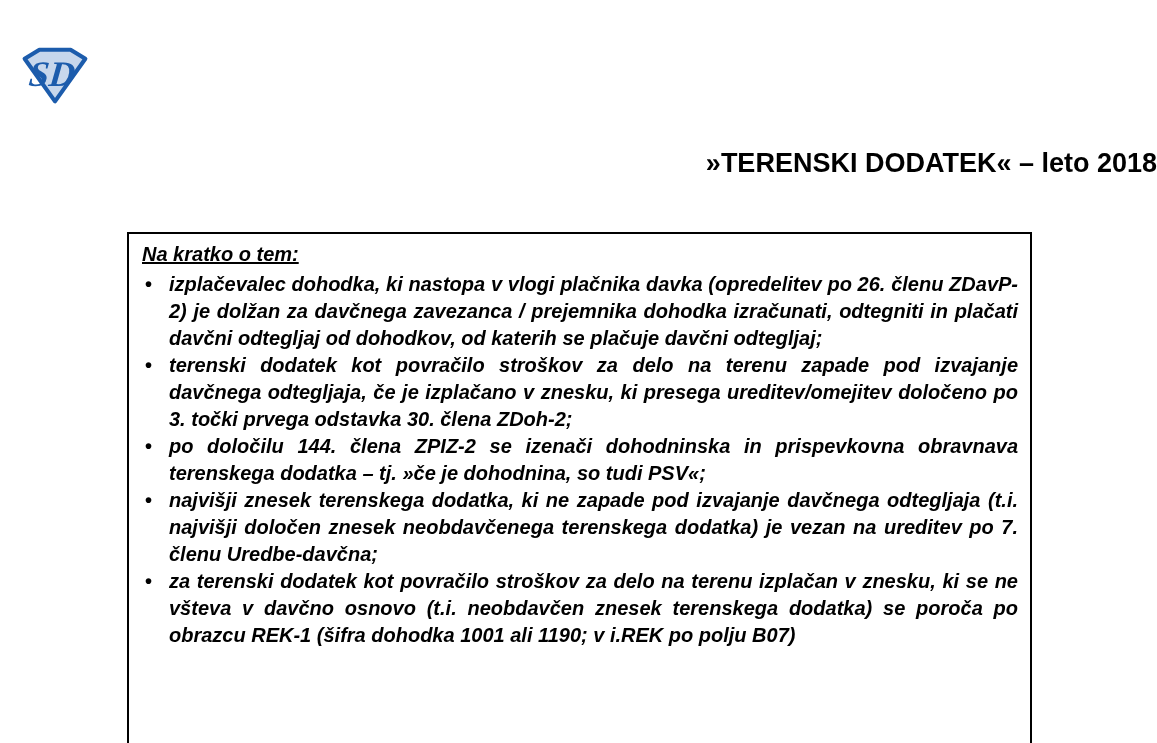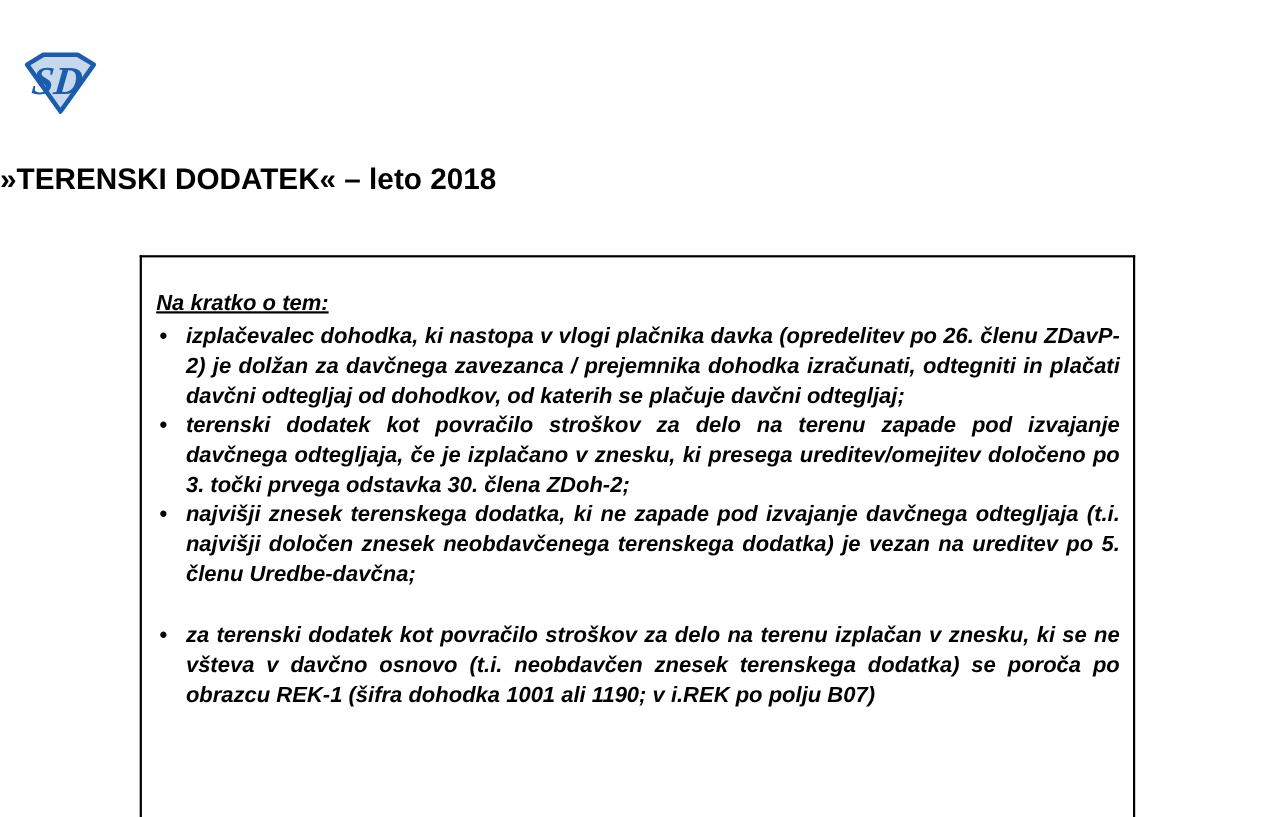--- a/index.html
+++ b/index.html
@@ -13,21 +13,21 @@
   .page { position: relative; width: 1157px; height: 743px; background: #ffffff; }
 
   .logo {
     position: absolute; left: 14px; top: 47px;
     width: 82px; height: 58px;
   }
 
   .doc-title {
     position: absolute; left: 0; top: 148px;
     width: 100%;
-    text-align: left;
+    text-align: right;
     font-size: 27px;
     font-weight: bold;
     letter-spacing: 0px;
     color: #000000;
   }
 
   .content-box {
     position: absolute;
     left: 127px; top: 232px;
     width: 905px;
@@ -37,57 +37,57 @@
     padding: 7px 12px 0 13px;
     font-style: italic;
     font-weight: bold;
     font-size: 20px;
     line-height: 27px;
   }
 
   .box-heading {
     text-decoration: underline;
     margin-bottom: 3px;
-    margin-top: 22px;
   }
 
   ul.bullet-list {
     list-style: none;
     margin-left: 27px; 
   }
   ul.bullet-list li {
     position: relative;
     text-align: justify;
     margin-bottom: 0;
   }
   ul.bullet-list li::before {
     content: "\2022";
     position: absolute;
     left: -24px;
     top: 0;
     font-style: normal;
   }
-  ul.bullet-list li.gap-above { margin-top: 29px; }
+  ul.bullet-list li.gap-above { }
 </style>
 </head>
 <body>
 
 <div class="page">
 
   <svg class="logo" viewBox="0 0 100 70" xmlns="http://www.w3.org/2000/svg">
     <polygon points="13,14 31,3 69,3 87,14 50,66" stroke-width="5" stroke-linejoin="round" fill="#c7d7ec"></polygon>
     <polygon points="13,14 31,3 69,3 87,14 50,66" fill="none" stroke-width="5" stroke-linejoin="round" stroke="#1c5cac"></polygon>
     <text x="50" y="47" text-anchor="middle" font-size="44" font-weight="bold" font-style="italic" font-family="Liberation Serif, serif" transform="skewX(-6)" fill="#1c5cac">SD</text>
   </svg>
 
   <div class="doc-title">»TERENSKI DODATEK« – leto 2018</div>
 
   <div class="content-box">
     <div class="box-heading">Na kratko o tem:</div>
     <ul class="bullet-list">
       <li>izplačevalec dohodka, ki nastopa v vlogi plačnika davka (opredelitev po 26. členu ZDavP-2) je dolžan za davčnega zavezanca / prejemnika dohodka izračunati, odtegniti in plačati davčni odtegljaj od dohodkov, od katerih se plačuje davčni odtegljaj;</li>
       <li>terenski dodatek kot povračilo stroškov za delo na terenu zapade pod izvajanje davčnega odtegljaja, če je izplačano v znesku, ki presega ureditev/omejitev določeno po 3. točki prvega odstavka 30. člena ZDoh-2;</li>
-      <li>najvišji znesek terenskega dodatka, ki ne zapade pod izvajanje davčnega odtegljaja (t.i. najvišji določen znesek neobdavčenega terenskega dodatka) je vezan na ureditev po 5. členu Uredbe-davčna;</li>
+      <li>po določilu 144. člena ZPIZ-2 se izenači dohodninska in prispevkovna obravnava terenskega dodatka – tj. »če je dohodnina, so tudi PSV«;</li>
+      <li>najvišji znesek terenskega dodatka, ki ne zapade pod izvajanje davčnega odtegljaja (t.i. najvišji določen znesek neobdavčenega terenskega dodatka) je vezan na ureditev po 7. členu Uredbe-davčna;</li>
       <li class="gap-above">za terenski dodatek kot povračilo stroškov za delo na terenu izplačan v znesku, ki se ne všteva v davčno osnovo (t.i. neobdavčen znesek terenskega dodatka) se poroča po obrazcu REK-1 (šifra dohodka 1001 ali 1190; v i.REK po polju B07)</li>
     </ul>
   </div>
 
 </div>
 
 </body></html>

